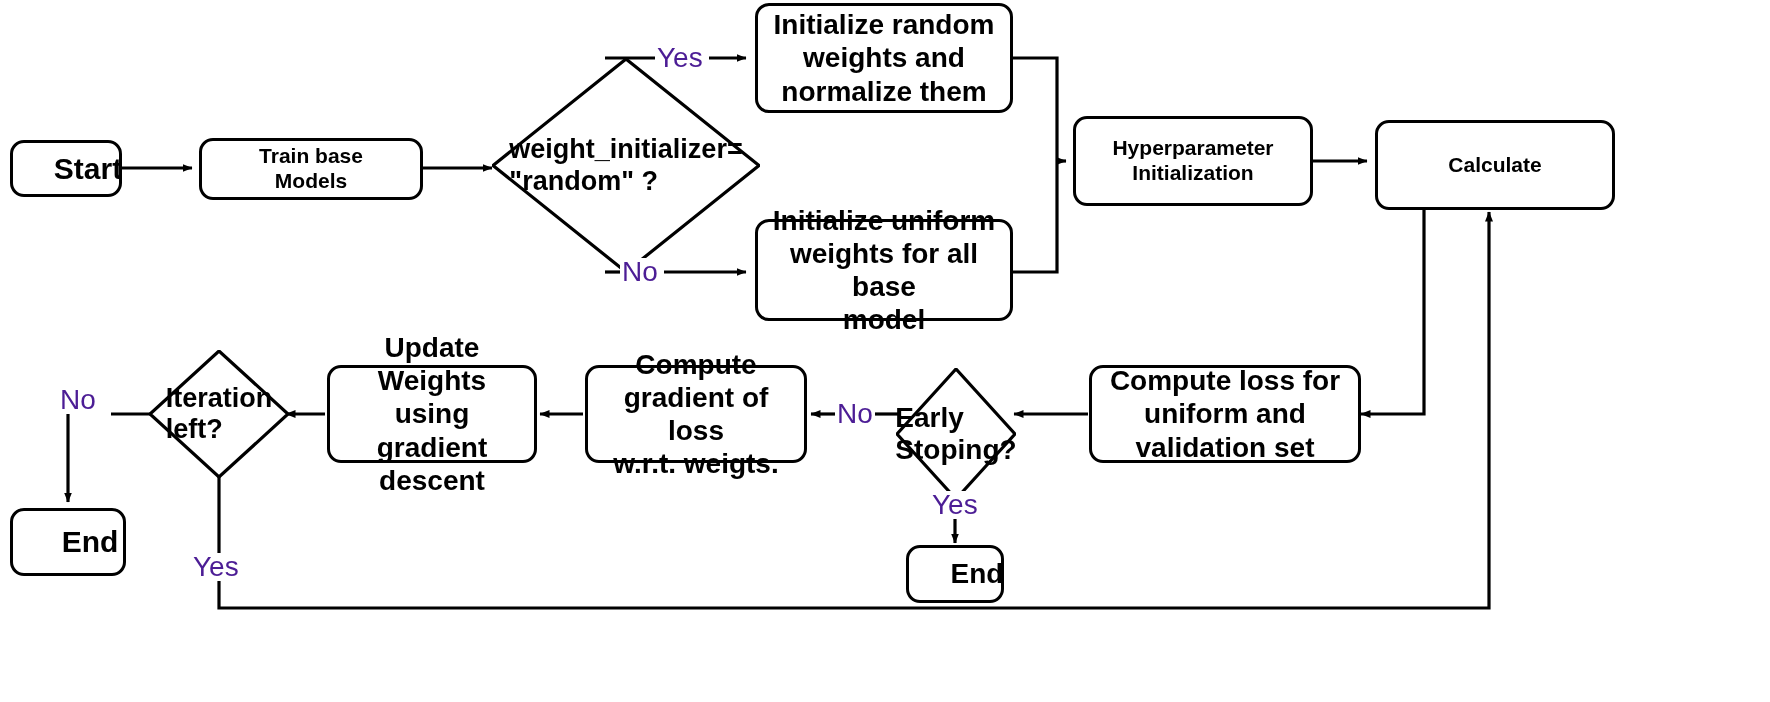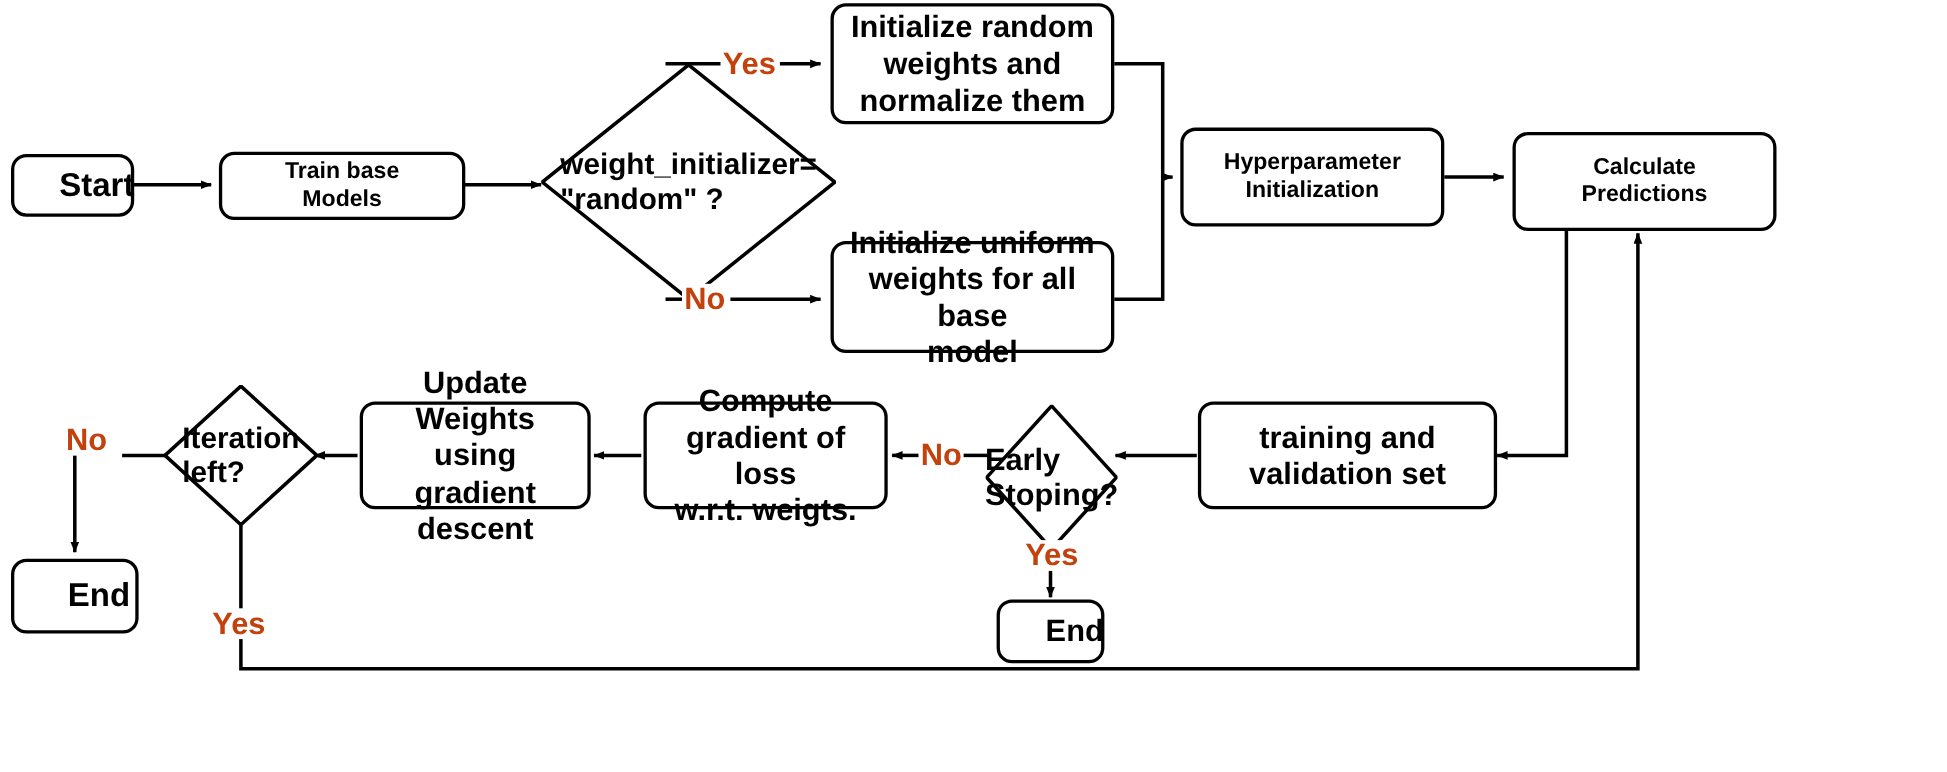--- a/index.html
+++ b/index.html
@@ -60,22 +60,22 @@
   }
   .decision svg {
     position: absolute;
     left: 0; top: 0;
     width: 100%;
     height: 100%;
     z-index: 1;
   }
   .edge-label {
     position: absolute;
-    color: #c2410c;
-    font-weight: bold;
+    color: #4c1d95;
+    font-weight: normal;
     background: #ffffff;
     padding: 0 2px;
     white-space: nowrap;
     z-index: 4;
     line-height: 1;
   }
   .fs-30 { font-size: 30px; }
   .fs-29 { font-size: 21px; }
   .fs-28 { font-size: 28px; }
   .fs-27 { font-size: 27px; }
@@ -162,25 +162,25 @@
     <span>model</span>
   </div>
 
   <div class="node proc fs-29" style="left:1073px; top:116px; width:240px; height:90px; flex-direction:column;">
     <span>Hyperparameter</span>
     <span>Initialization</span>
   </div>
 
   <div class="node proc fs-29" style="left:1375px; top:120px; width:240px; height:90px; flex-direction:column;">
     <span>Calculate</span>
-    <span>Predictions</span>
   </div>
 
   <div class="node proc fs-28" style="left:1089px; top:365px; width:272px; height:98px; flex-direction:column;">
-    <span>training and</span>
+    <span>Compute loss for</span>
+    <span>uniform and</span>
     <span>validation set</span>
   </div>
 
   <div class="node decision" style="left:896px; top:368px; width:120px; height:132px; flex-direction:column;">
     <svg viewBox="0 0 120 132" preserveAspectRatio="none">
       <polygon points="60,1 119,66 60,131 1,66" fill="#ffffff" stroke="#000000" stroke-width="3.2" vector-effect="non-scaling-stroke"></polygon>
     </svg>
     <div class="dlabel fs-28">
       <div>Early</div>
       <div>Stoping?</div>

